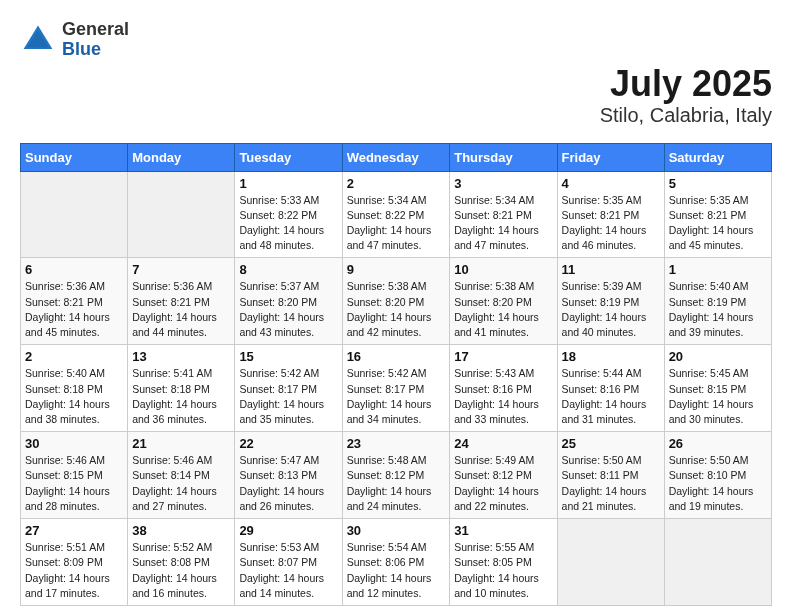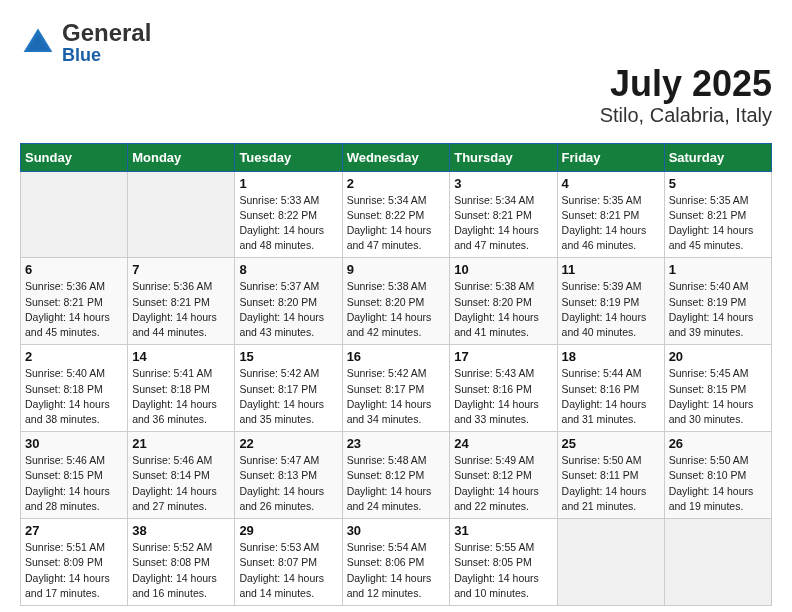--- a/index.html
+++ b/index.html
@@ -20,21 +20,21 @@
       display: flex;
       align-items: center;
       gap: 6px;
     }
     .logo-text {
       display: flex;
       flex-direction: column;
       line-height: 1.1;
     }
     .logo-general {
-      font-size: 24px;
+      font-size: 18px;
       font-weight: bold;
       color: #333;
     }
     .logo-blue {
       font-size: 18px;
       font-weight: bold;
       color: #1a5fa8;
     }
     .logo-icon {
       width: 36px;
@@ -53,21 +53,21 @@
     .subtitle {
       font-size: 20px;
       color: #333;
     }
     table {
       width: 100%;
       border-collapse: collapse;
       font-size: 11px;
     }
     thead tr th {
-      background: #15803d;
+      background: #3b82f6;
       color: #fff;
       padding: 6px 4px;
       text-align: left;
       font-size: 13px;
       font-weight: bold;
       border: 1px solid #1a5fa8;
     }
     tbody tr td {
       border: 1px solid #ccc;
       vertical-align: top;
@@ -181,21 +181,21 @@
           <span class="day-num">1</span>
           <div class="day-info">Sunrise: 5:40 AM<br>Sunset: 8:19 PM<br>Daylight: 14 hours and 39 minutes.</div>
         </td>
       </tr>
       <tr>
         <td>
           <span class="day-num">2</span>
           <div class="day-info">Sunrise: 5:40 AM<br>Sunset: 8:18 PM<br>Daylight: 14 hours and 38 minutes.</div>
         </td>
         <td>
-          <span class="day-num">14</span>
+          <span class="day-num">13</span>
           <div class="day-info">Sunrise: 5:41 AM<br>Sunset: 8:18 PM<br>Daylight: 14 hours and 36 minutes.</div>
         </td>
         <td>
           <span class="day-num">15</span>
           <div class="day-info">Sunrise: 5:42 AM<br>Sunset: 8:17 PM<br>Daylight: 14 hours and 35 minutes.</div>
         </td>
         <td>
           <span class="day-num">16</span>
           <div class="day-info">Sunrise: 5:42 AM<br>Sunset: 8:17 PM<br>Daylight: 14 hours and 34 minutes.</div>
         </td>

